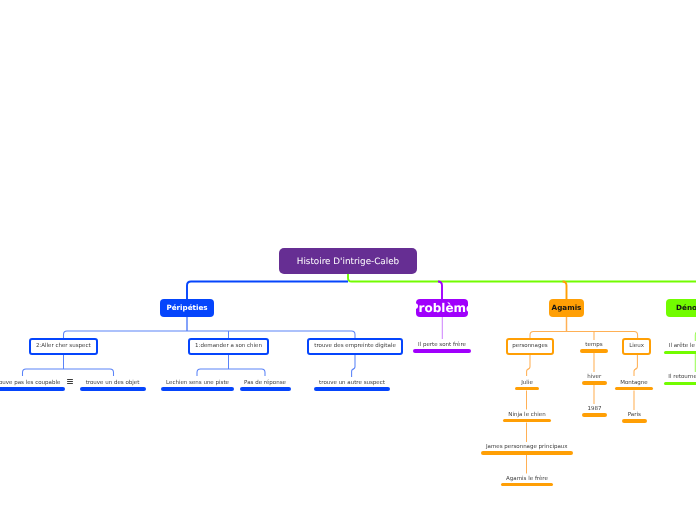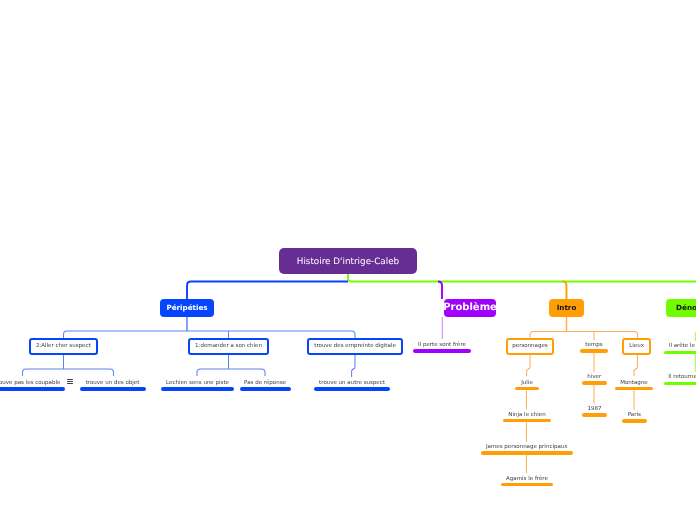--- a/index.html
+++ b/index.html
@@ -80,26 +80,26 @@
   </svg>
 
   <div class="nd root" style="left:279px;top:248px;width:138px;height:26px;background:#662e93;color:#fff;font-size:8.8px;align-items:flex-start;padding-top:9.5px;">
     <span>Histoire D'intrige-Caleb</span>
   </div>
 
   <div class="nd fill" style="left:160px;top:299px;width:54px;height:18px;background:#0545fc;color:#fff;font-size:7.2px;">
     <span>Péripéties</span>
   </div>
 
-  <div class="nd fill" style="left:416px;top:299px;width:52px;height:18px;background:#a000fc;color:#fff;font-size:10px;margin-left:28px;">
+  <div class="nd fill" style="left:416px;top:299px;width:52px;height:18px;background:#a000fc;color:#fff;font-size:12px;">
     <span>Problème</span>
   </div>
 
   <div class="nd fill" style="left:549px;top:299px;width:35px;height:18px;background:#ff9f05;color:#141414;font-size:7.2px;">
-    <span>Intro</span>
+    <span>Agamis</span>
   </div>
 
   <div class="nd fill" style="left:666px;top:299px;width:72px;height:18px;background:#72fc00;color:#141414;font-size:7.2px;">
     <span>Dénouement</span>
   </div>
 
   <div class="nd outline" style="left:29px;top:338px;width:68.5px;height:17px;border-color:#0545fc;border-width:2.7px;color:#3b3b3b;font-size:5.5px;">
     <span>2:Aller cher suspect</span>
   </div>
   <div class="nd outline" style="left:188px;top:338px;width:81px;height:17px;border-color:#0545fc;border-width:2.7px;color:#3b3b3b;font-size:5.5px;">

